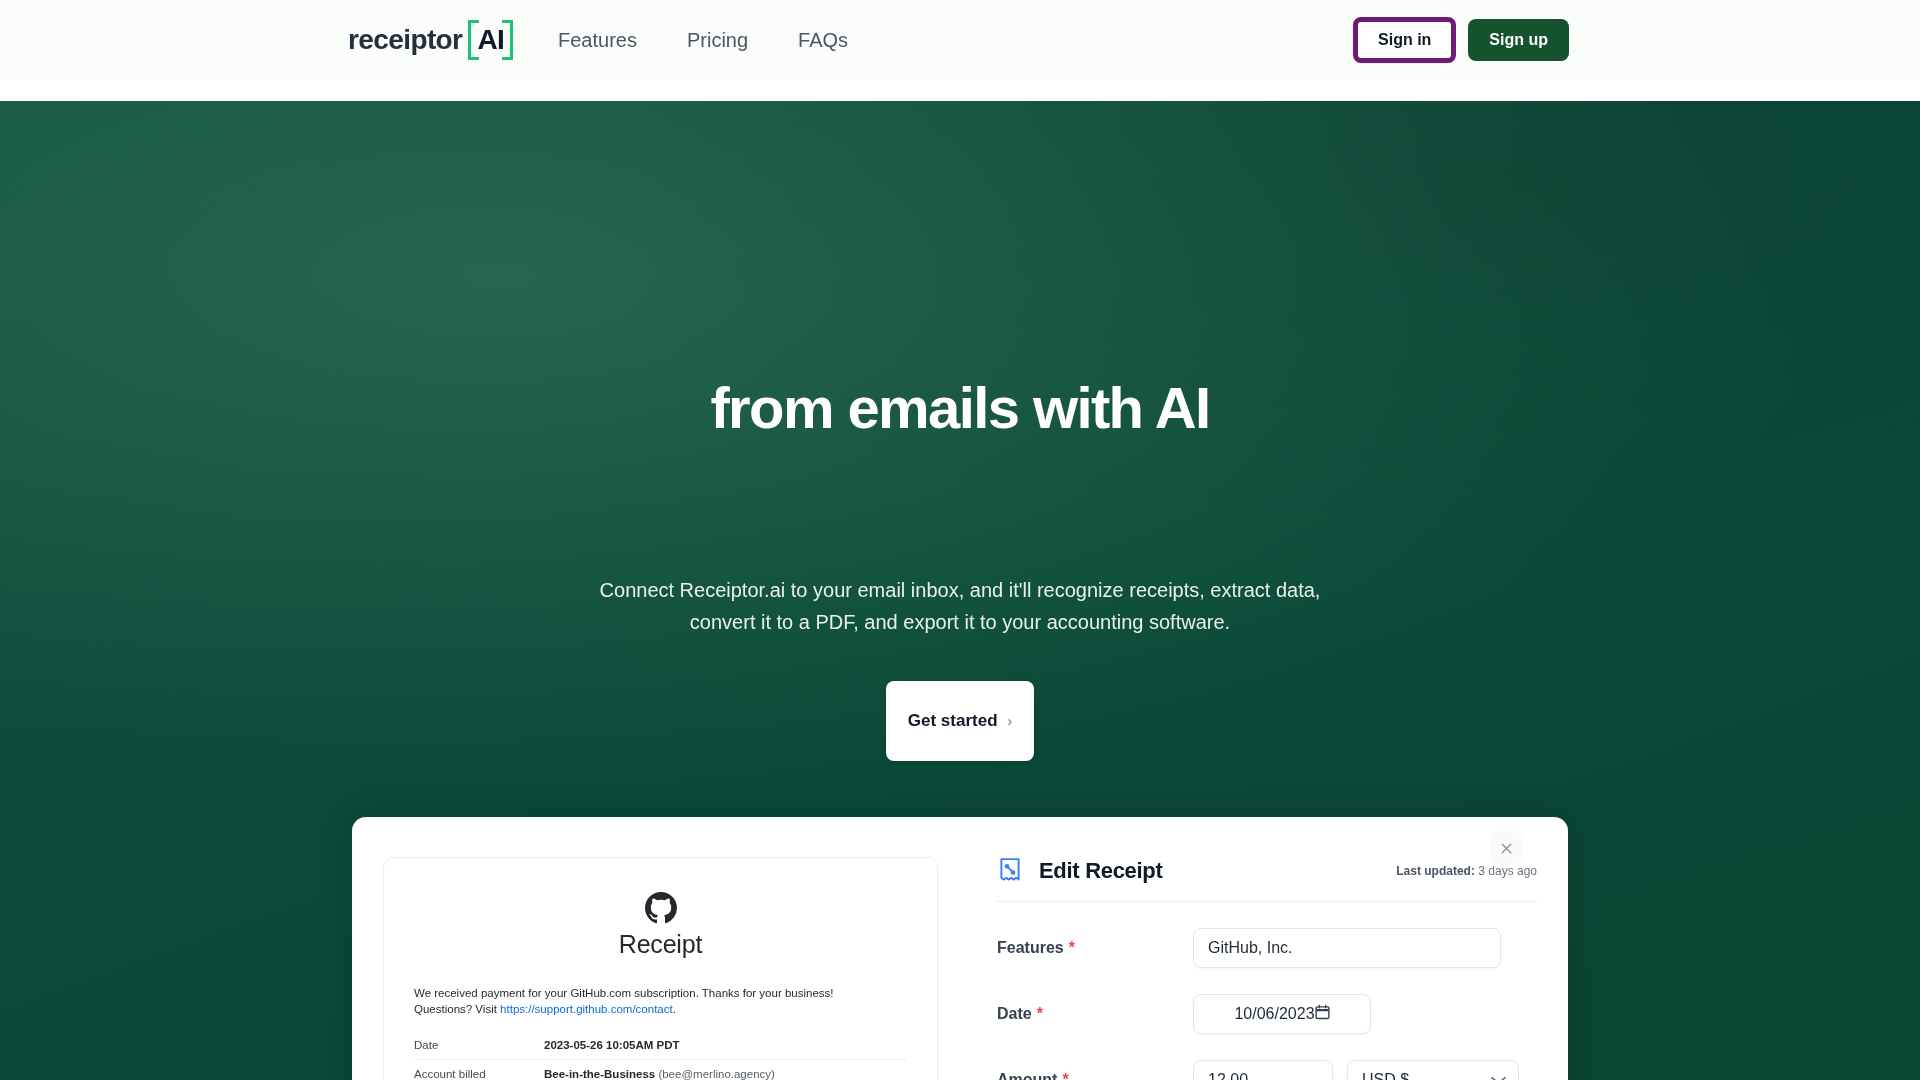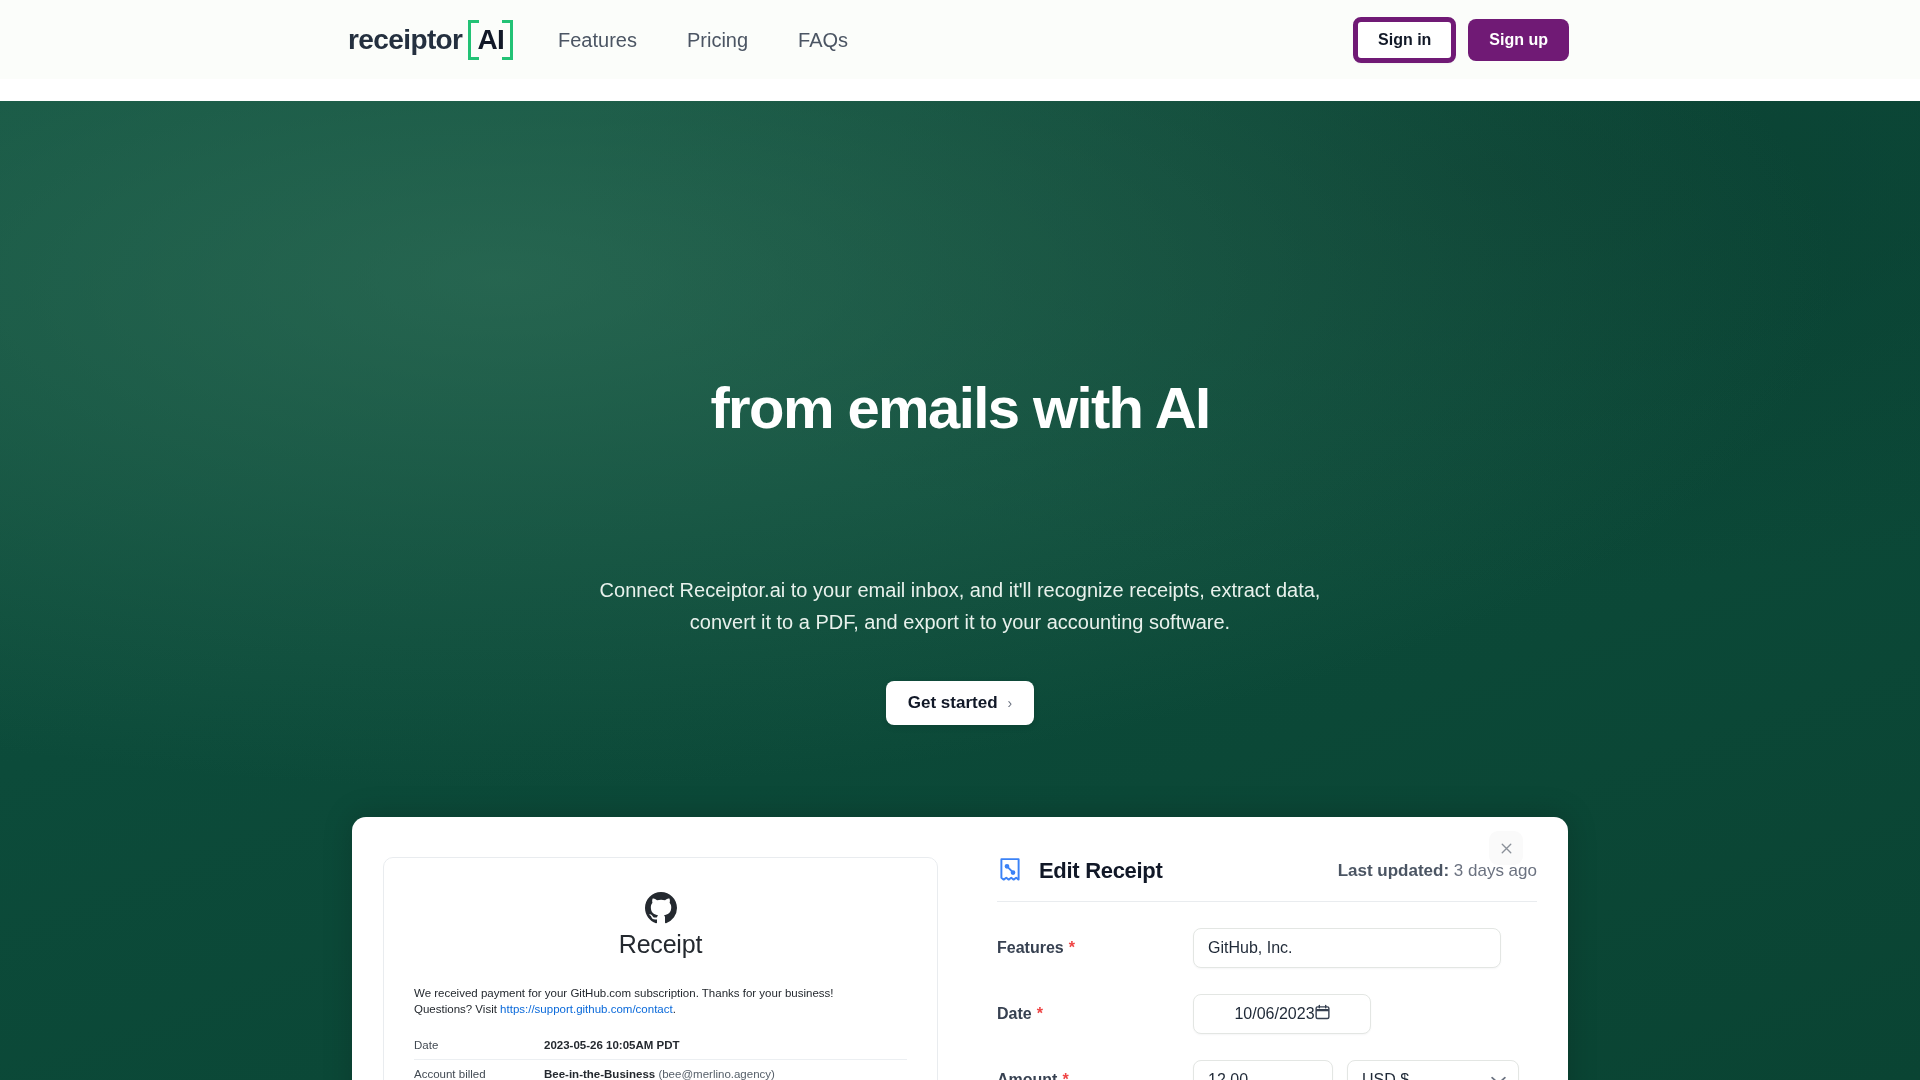--- a/index.html
+++ b/index.html
@@ -54,21 +54,21 @@
     display: flex; align-items: center; gap: 12px;
   }
   .btn-signin {
     background: #ffffff; border: 5px solid #701a75;
     border-radius: 8px; padding: 9px 20px;
     font-size: 16px; font-weight: 700; color: #111827;
     cursor: pointer; font-family: inherit;
     box-shadow: 0 1px 2px rgba(16,24,40,.04);
   }
   .btn-signup {
-    background: #701a75; border: none;
+    background: #14532d; border: none;
     border-radius: 8px; padding: 12px 21px;
     font-size: 16px; font-weight: 700; color: #ffffff;
     cursor: pointer; font-family: inherit;
   }
 
   
   .hero {
     position: absolute; top: 101px; left: 0;
     width: 1920px; height: 979px;
     background:
@@ -91,21 +91,21 @@
     width: 790px; text-align: center;
     font-size: 20px; line-height: 32px;
     color: #e8f1ec; font-weight: 400;
   }
   .cta-wrap {
     position: absolute; left: 0; right: 0; top: 580px;
     display: flex; justify-content: center;
   }
   .btn-cta {
     background: #ffffff; border: none; border-radius: 8px;
-    padding: 12px 22px; display: inline-flex; align-items: center; gap: 10px;
+    padding: 30px 22px; display: inline-flex; align-items: center; gap: 10px;
     font-size: 17px; font-weight: 700; color: #111827;
     cursor: pointer; font-family: inherit;
     box-shadow: 0 2px 6px rgba(0,0,0,.12);
   }
   .chev { font-size: 14px; color: #6b7280; font-weight: 400; }
 
   
   .app-card {
     position: absolute; left: 352px; top: 716px;
     width: 1216px; height: 400px;
@@ -153,21 +153,21 @@
   .form-head {
     display: flex; align-items: center;
     padding-bottom: 16px; border-bottom: 1px solid #e9ecef;
     margin-top: 22px;
   }
   .receipt-icon { width: 26px; height: 28px; margin-right: 16px; flex: none; }
   .form-title {
     font-size: 22px; font-weight: 700; color: #111827; letter-spacing: -0.3px;
   }
   .last-updated {
-    margin-left: auto; font-size: 17px; color: #6b7280;
+    margin-left: auto; font-size: 12px; color: #6b7280;
   }
   .last-updated b { color: #4b5563; font-weight: 700; }
 
   .close-btn {
     position: absolute; right: 14px; top: -4px;
     width: 34px; height: 34px; border-radius: 9px;
     background: #fafafa; border: none;
     display: flex; align-items: center; justify-content: center;
     cursor: pointer;
   }

